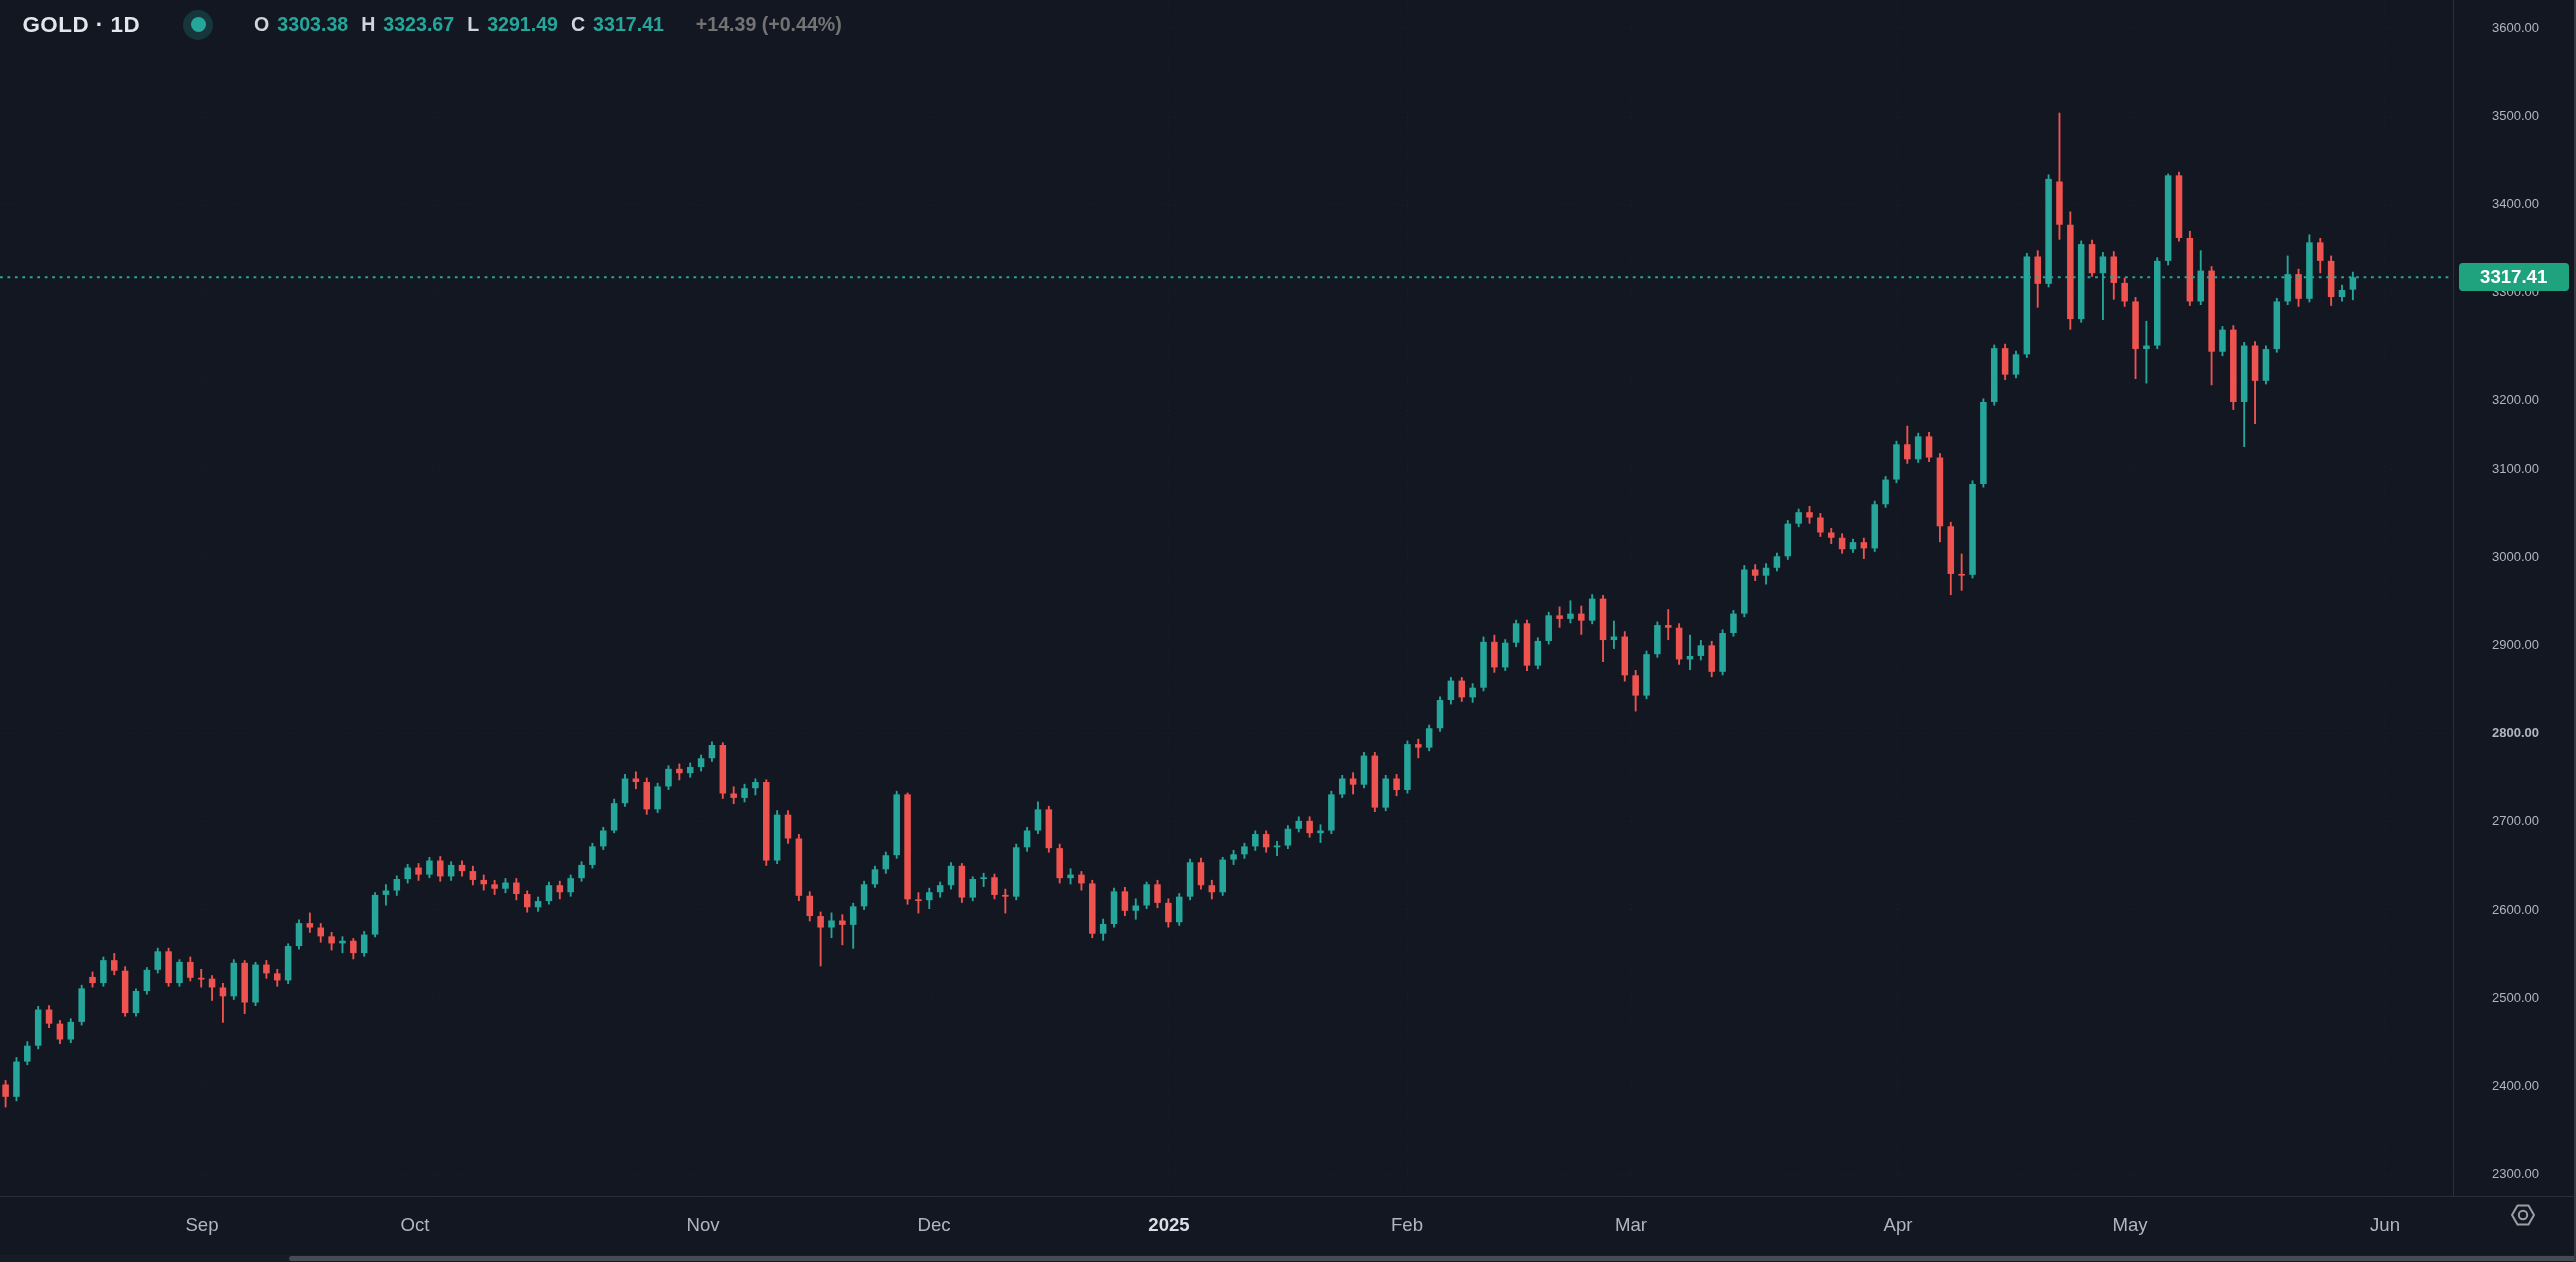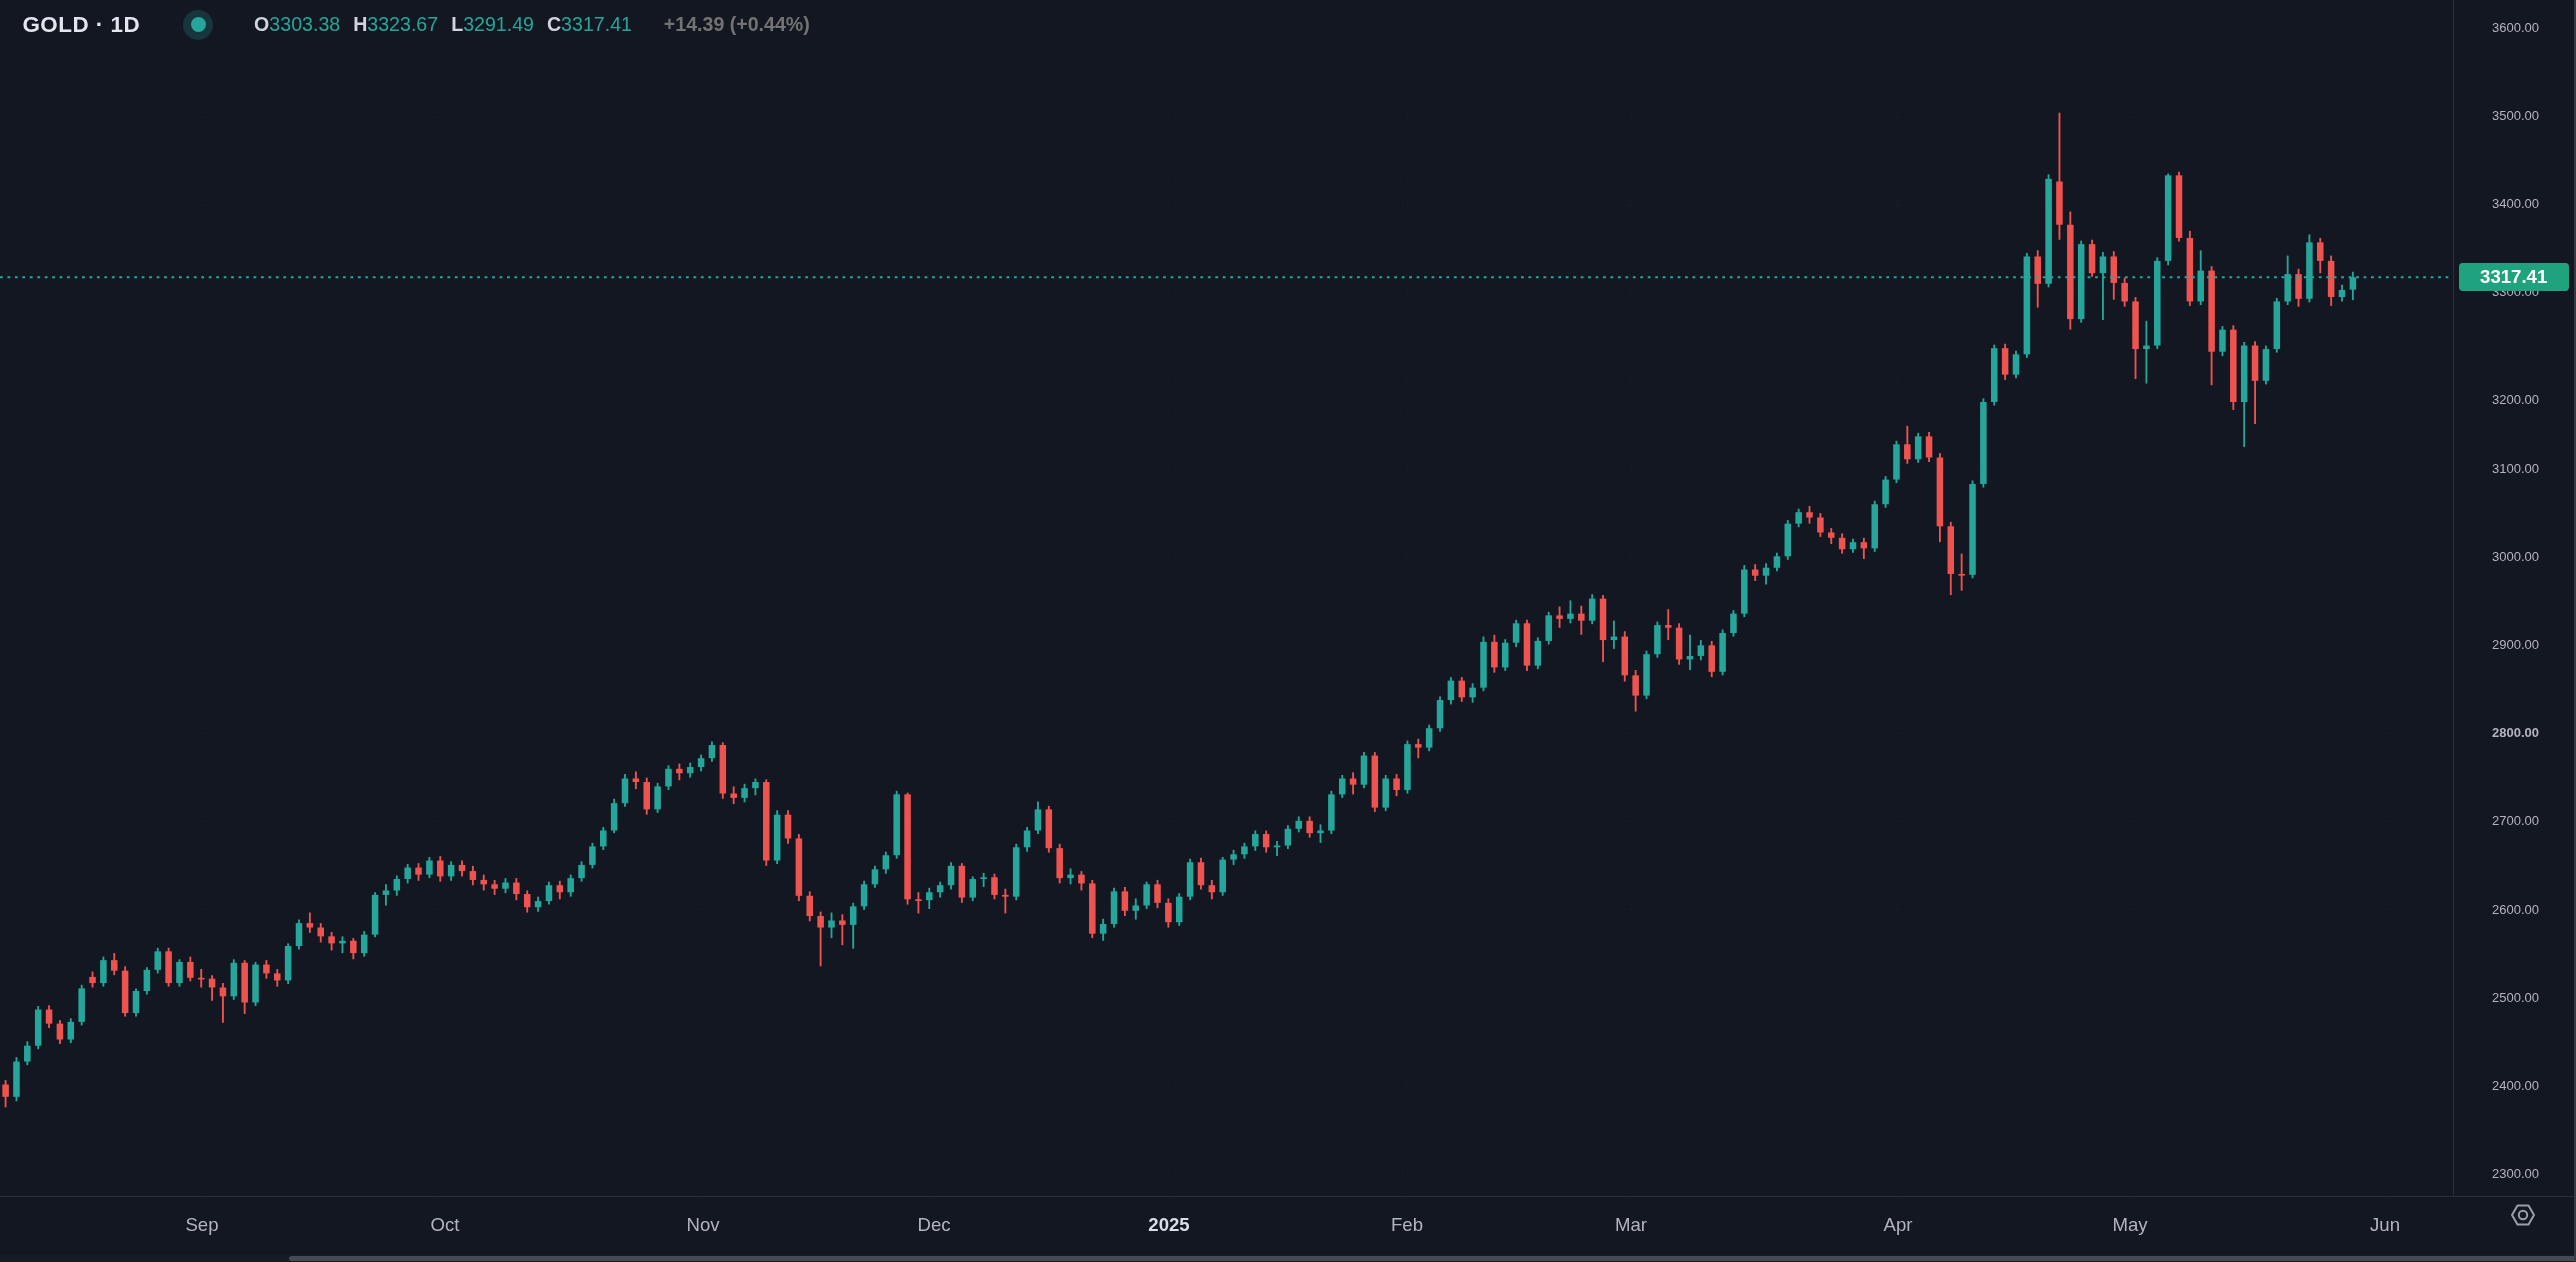--- a/index.html
+++ b/index.html
@@ -9,21 +9,21 @@
   #chart-svg{position:absolute;left:0;top:0;}
   
   #header{position:absolute;left:22.4px;top:7.5px;height:34px;display:flex;align-items:center;z-index:5;gap:17px;}
   #symbol-title{color:#e3e6ec;font-size:22.4px;font-weight:bold;letter-spacing:0.5px;}
   #status-dot{position:relative;width:30px;height:30px;margin-left:26px;margin-right:24px;}
   #status-dot .halo{position:absolute;left:0;top:0;width:30px;height:30px;border-radius:50%;background:rgba(38,166,154,0.22);}
   #status-dot .core{position:absolute;left:7.5px;top:7.5px;width:15px;height:15px;border-radius:50%;background:#26a69a;}
   #ohlc{display:flex;align-items:center;font-size:19.6px;}
   .ohlc-item{margin-right:13px;}
   .ohlc-item .lbl{color:#d1d4dc;font-weight:bold;}
-  .ohlc-item .val{color:#26a69a;font-weight:normal;}
+  .ohlc-item .val{color:#26a69a;font-weight:bold;margin-left:8px;}
   #change{color:#737373;font-size:19.6px;font-weight:bold;margin-left:1.9px;}
   
   #price-axis{position:absolute;left:2453px;top:0;width:123px;height:1196px;border-left:0.9px solid #2a2e39;}
   .price-label{position:absolute;left:0;width:100%;text-align:center;color:#b2b5be;font-size:13px;line-height:22.4px;}
   #price-badge{position:absolute;left:4.7px;width:110px;height:28px;background:#1fa27e;border-radius:3.7px;
                color:#ffffff;font-size:18.6px;font-weight:bold;text-align:center;line-height:28px;z-index:4;}
   
   #time-axis{position:absolute;left:0;top:1196px;width:2576px;height:60px;border-top:0.9px solid #2a2e39;}
   .time-label{position:absolute;top:17px;transform:translateX(-50%);color:#b2b5be;font-size:18.6px;}
   .time-label.em{color:#d8dde6;font-weight:bold;}
@@ -968,21 +968,21 @@
       <div class="price-label" style="top: 810px;">2700.00</div>
       <div class="price-label" style="top: 899px;">2600.00</div>
       <div class="price-label" style="top: 987px;">2500.00</div>
       <div class="price-label" style="top: 1075px;">2400.00</div>
       <div class="price-label" style="top: 1163px;">2300.00</div>
       <div id="price-badge" style="top: 263px;">3317.41</div>
   </div>
 
   <div id="time-axis">
       <div class="time-label" style="left: 202px;">Sep</div>
-      <div class="time-label" style="left: 445px; text-align: center;">Oct</div>
+      <div class="time-label" style="left: 415px; text-align: center;">Oct</div>
       <div class="time-label" style="left: 703px;">Nov</div>
       <div class="time-label" style="left: 934px;">Dec</div>
       <div class="time-label em" style="left: 1169px;">2025</div>
       <div class="time-label" style="left: 1407px;">Feb</div>
       <div class="time-label" style="left: 1631px;">Mar</div>
       <div class="time-label" style="left: 1898px;">Apr</div>
       <div class="time-label" style="left: 2130px;">May</div>
       <div class="time-label" style="left: 2385px;">Jun</div>
     </div>
 

